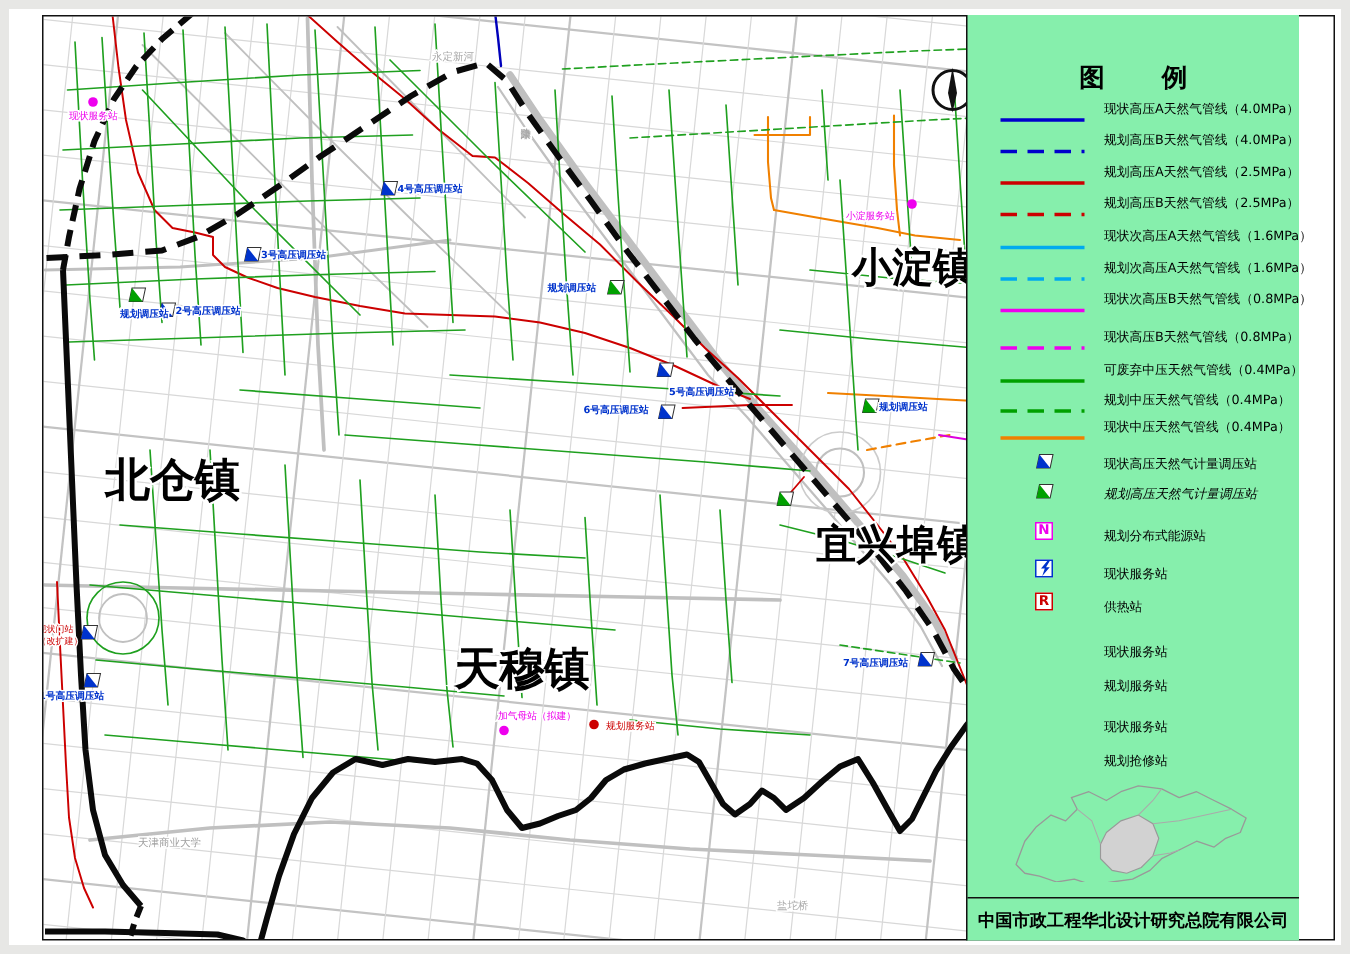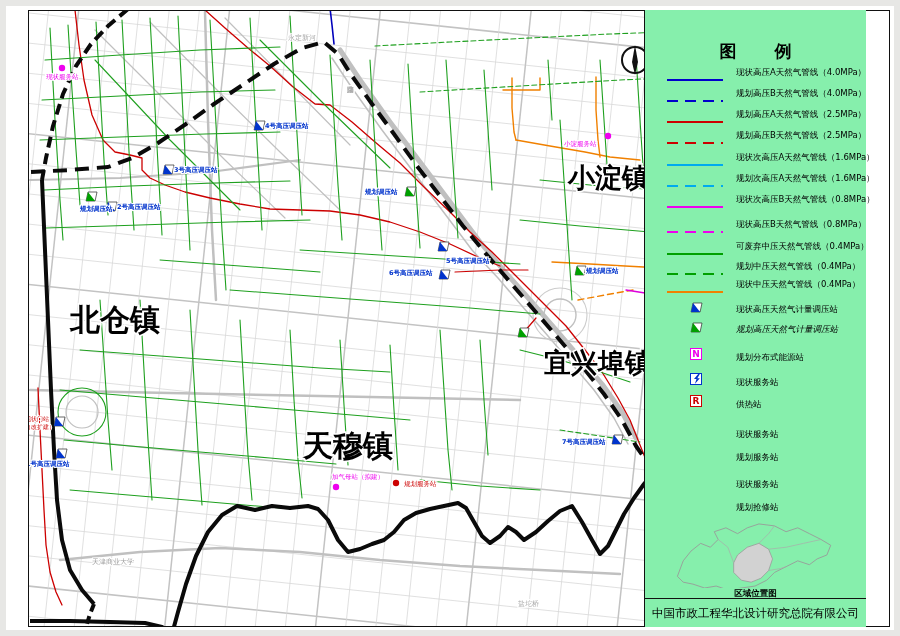--- a/index.html
+++ b/index.html
@@ -19,21 +19,21 @@
   .licon{position:absolute;left:45px;top:-5px;width:16px;height:16px;}
   .llabel{position:absolute;left:91px;top:-1px;font-size:8.5px;color:#000;white-space:nowrap;}
   .box-ic{width:12px;height:12px;box-sizing:border-box;border:1.6px solid;display:flex;
           align-items:center;justify-content:center;font-weight:bold;font-size:9px;background:#fff;}
   .dot-ic{width:9px;height:9px;border-radius:50%;margin:3px;}
   #inset-wrap{position:absolute;left:22px;top:512px;width:178px;height:66px;}
   #inset-caption{position:absolute;top:578px;left:0;width:100%;text-align:center;
                  font-size:8.5px;font-weight:bold;color:#000;}
   #company-bar{position:absolute;top:588px;left:0;width:100%;height:29px;border-top:1.5px solid #111;
                box-sizing:border-box;display:flex;align-items:center;justify-content:center;
-               font-size:11.5px;font-weight:normal;color:#000;}
+               font-size:11.5px;font-weight:bold;color:#000;}
   .town-label{paint-order:stroke;stroke:#fff;stroke-width:3px;font-weight:bold;fill:#000;}
   .tiny-label{paint-order:stroke;stroke:#fff;stroke-width:2px;}
 </style>
 </head>
 <body>
 
 <div id="sheet"></div>
 
 <svg id="map-svg" width="900" height="636" viewBox="0 0 900 636">
     <defs>
@@ -394,15 +394,14 @@
   <div id="inset-wrap">
     <svg id="inset-svg" width="178" height="66" viewBox="692 522 178 68">
         <polygon points="762,556 772,548 784,544 794,550 798,560 794,572 786,580 776,584 766,582 758,574 758,564 762,556" fill="#d2d2d2" stroke="#999" stroke-width="0.8"></polygon>
         <polygon points="700,578 706,562 714,552 724,544 734,548 742,540 738,532 750,528 762,534 772,528 784,524 800,526 812,532 824,528 836,534 848,540 858,546 854,556 844,560 836,566 824,562 812,568 800,574 792,582 780,588 766,590 752,592 740,588 728,590 716,586 706,584 700,578" fill="none" stroke="#999" stroke-width="0.9" stroke-linejoin="round"></polygon>
         <polyline points="784,544 794,534 800,526" fill="none" stroke="#aaa" stroke-width="0.7"></polyline>
         <polyline points="794,550 812,548 830,544 848,540" fill="none" stroke="#aaa" stroke-width="0.7"></polyline>
         <polyline points="794,572 806,570 812,568" fill="none" stroke="#aaa" stroke-width="0.7"></polyline>
         <polyline points="742,540 752,548 758,564" fill="none" stroke="#aaa" stroke-width="0.7"></polyline>
       </svg>
   </div>
-  <div id="inset-caption">区域位置图</div>
   <div id="company-bar">中国市政工程华北设计研究总院有限公司</div>
 </div>
 
 </body></html>

